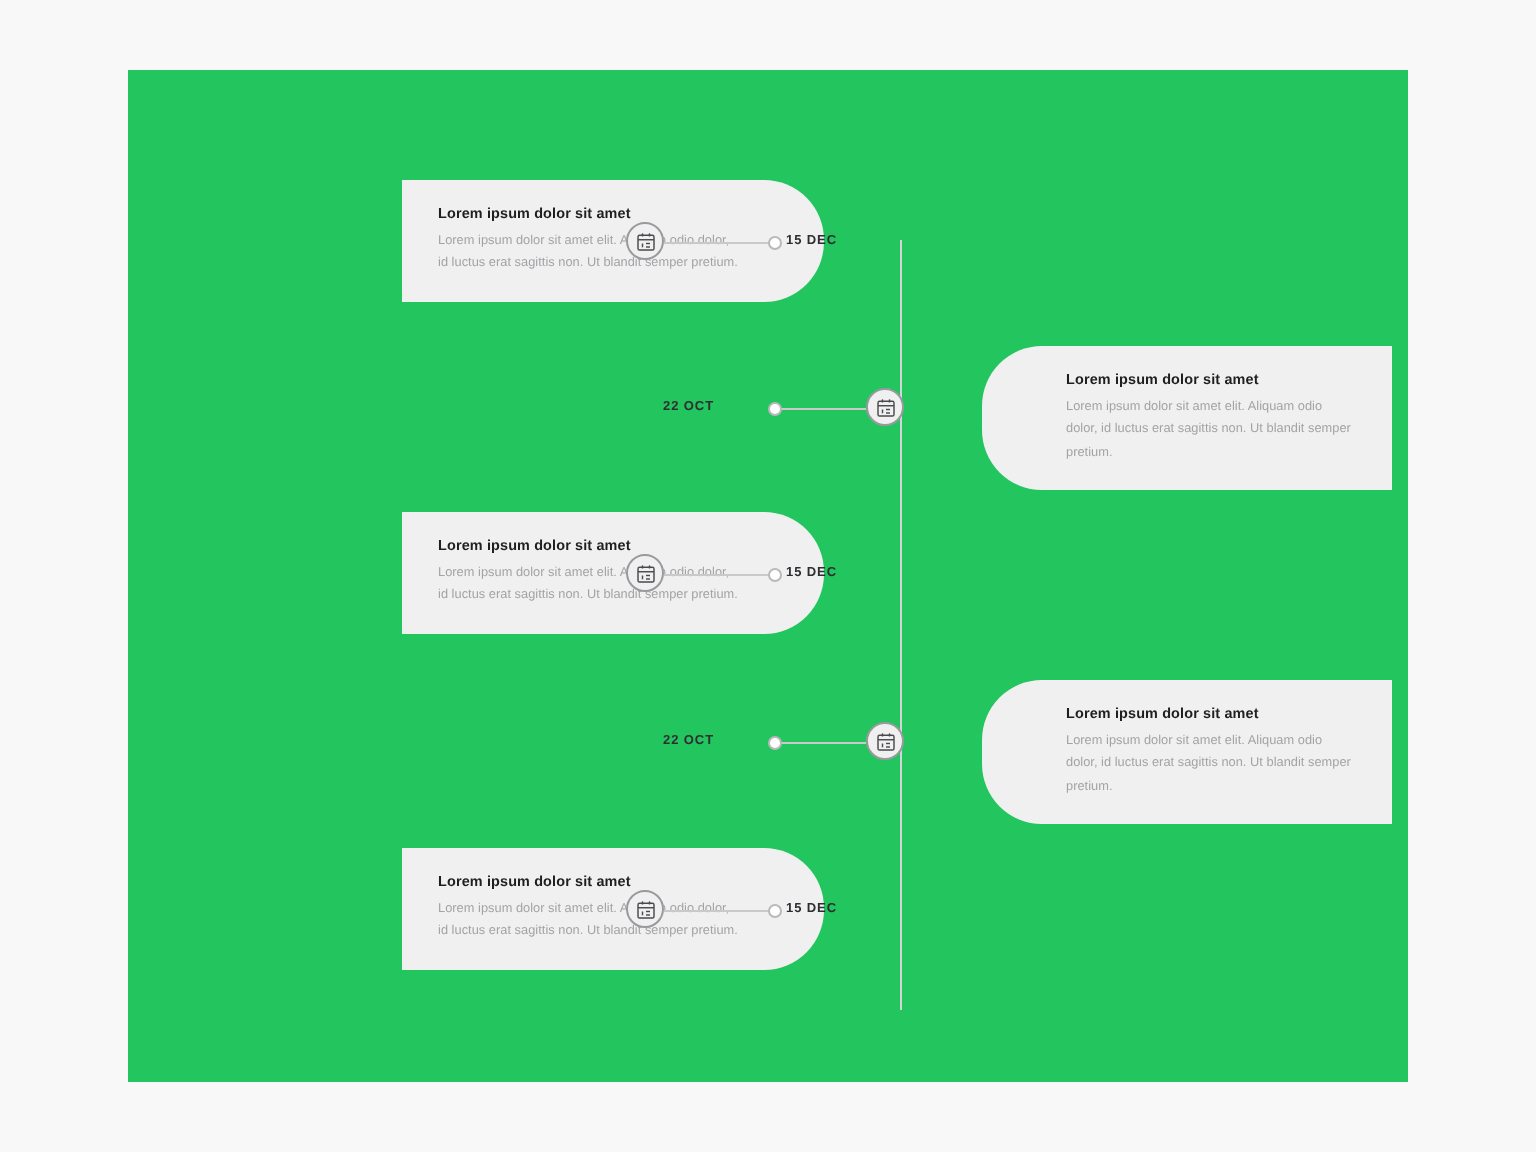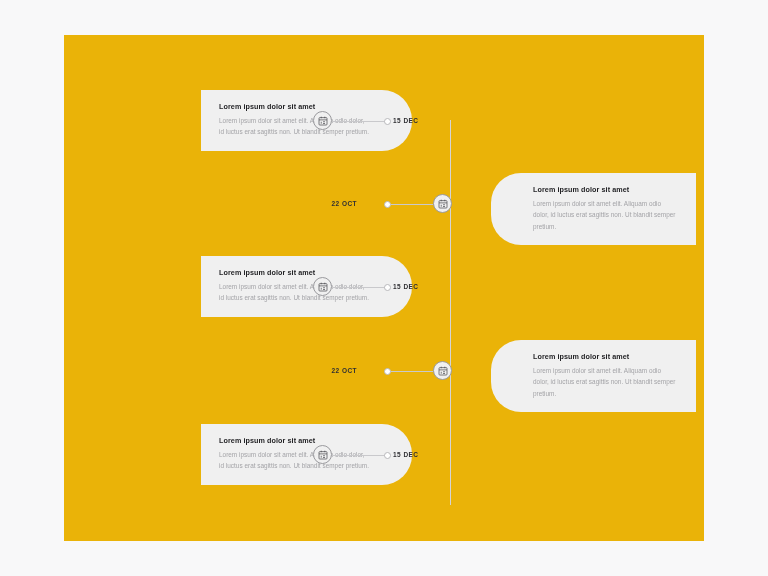--- a/index.html
+++ b/index.html
@@ -7,21 +7,21 @@
     width:768px;height:576px;overflow:hidden;
     background:#f8f8f9;
     font-family:"Liberation Sans", sans-serif;
     -webkit-font-smoothing:antialiased;
   }
   #canvas{position:relative;width:768px;height:576px;}
 
   .panel{
     position:absolute;left:64px;top:35px;
     width:640px;height:506px;
-    background:#eab308;
+    background:#22c55e;
   }
 
   
   .axis-line{
     position:absolute;left:386px;top:85px;
     width:1px;height:385px;
     background:#d4d4d6;
   }
   .node{
     position:absolute;

